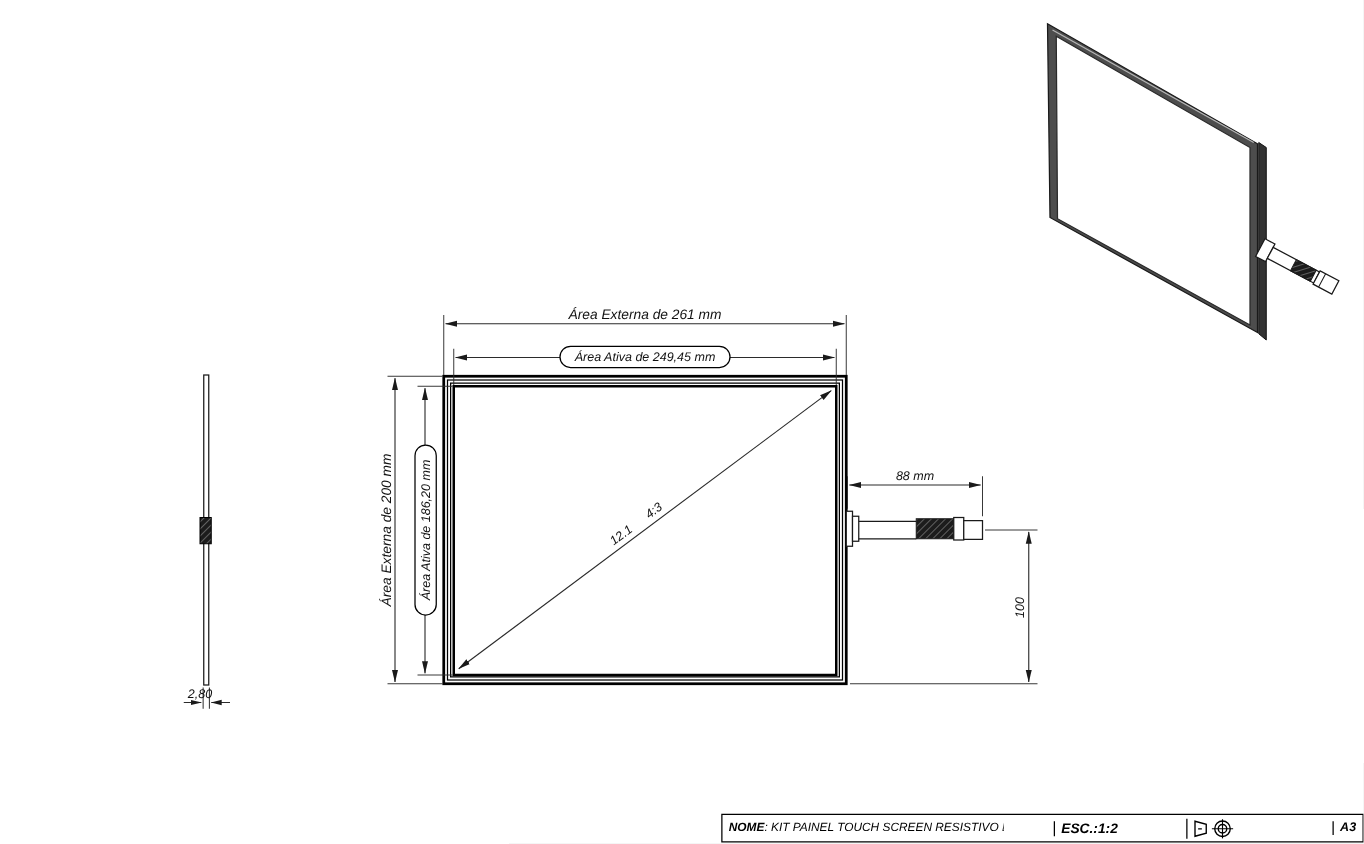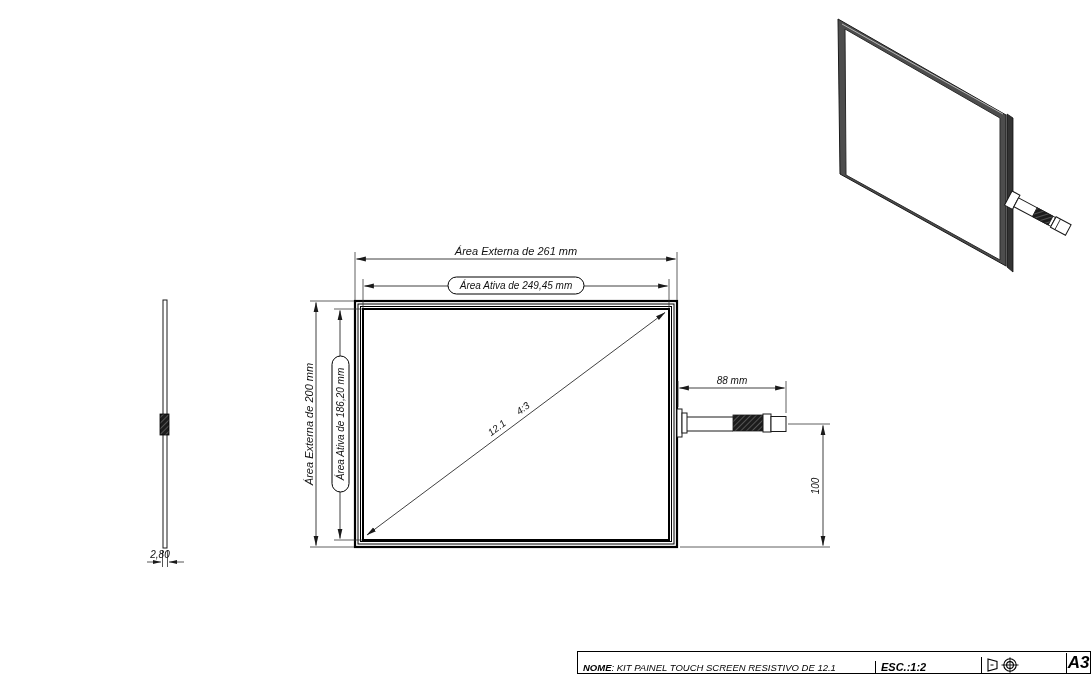--- a/index.html
+++ b/index.html
@@ -8,30 +8,30 @@
     width:1091px;height:675px;
     background:#ffffff;
     font-family:"Liberation Sans",sans-serif;
     overflow:hidden;
   }
   svg text{ fill:#111; }
   .dim-text{ font:italic 10px "Liberation Sans",sans-serif; }
   .dim-text-lg{ font:italic 11px "Liberation Sans",sans-serif; }
   .titleblock{
     position:absolute; left:577px; top:651px; width:514px; height:23px;
-    display:flex; align-items:flex-end; box-sizing:border-box;
+    display:flex; align-items:center; box-sizing:border-box;
     border:1.6px solid #000; background:#fff;
     font:italic 9.5px "Liberation Sans",sans-serif; color:#000;gap:40px;
   }
   .tb-cell{ display:flex; align-items:center; padding:0 5px; box-sizing:border-box; white-space:nowrap; }
   .tb-cell + .tb-cell{ border-left:1.6px solid #000; }
   .tb-name{ flex:1; overflow:hidden; }
   .tb-esc{ width:66px; font-weight:bold; font-size:11px; }
   .tb-icon{ width:45px; justify-content:center; }
-  .tb-a3{ width:24px; font-weight:bold; font-size:17px; justify-content:center; }
+  .tb-a3{ width:24px; font-weight:bold; font-size:10px; justify-content:center;margin-left:32px; }
   .tbb{ font-weight:bold; }
 </style>
 </head>
 <body>
 
 <div class="canvas">
 
 <svg width="1091" height="675" viewBox="0 0 1091 675">
   <defs>
     <marker id="arr" viewBox="0 0 10 6" refX="9.5" refY="3" markerWidth="11" markerHeight="6.6" orient="auto-start-reverse">

